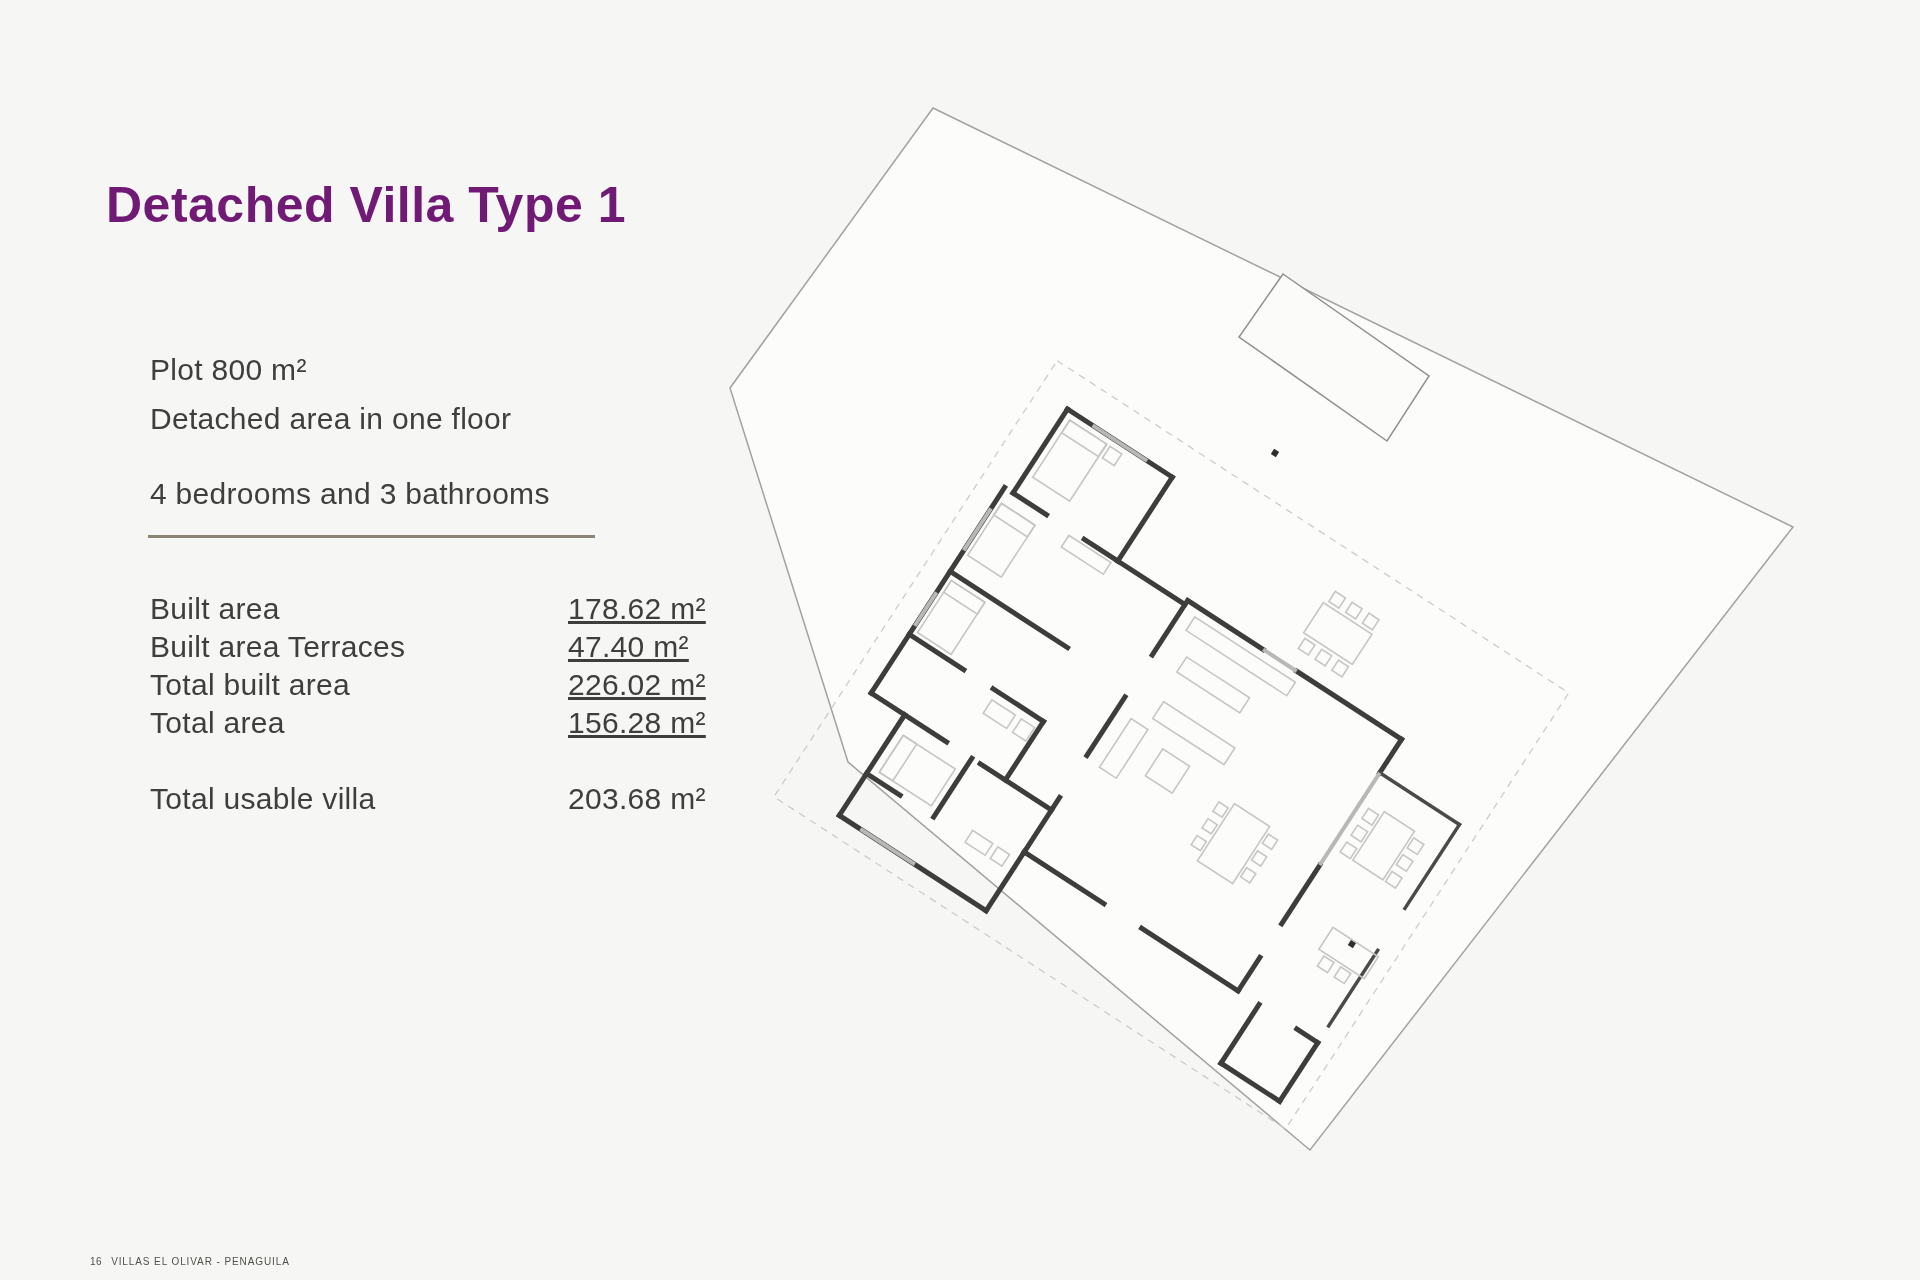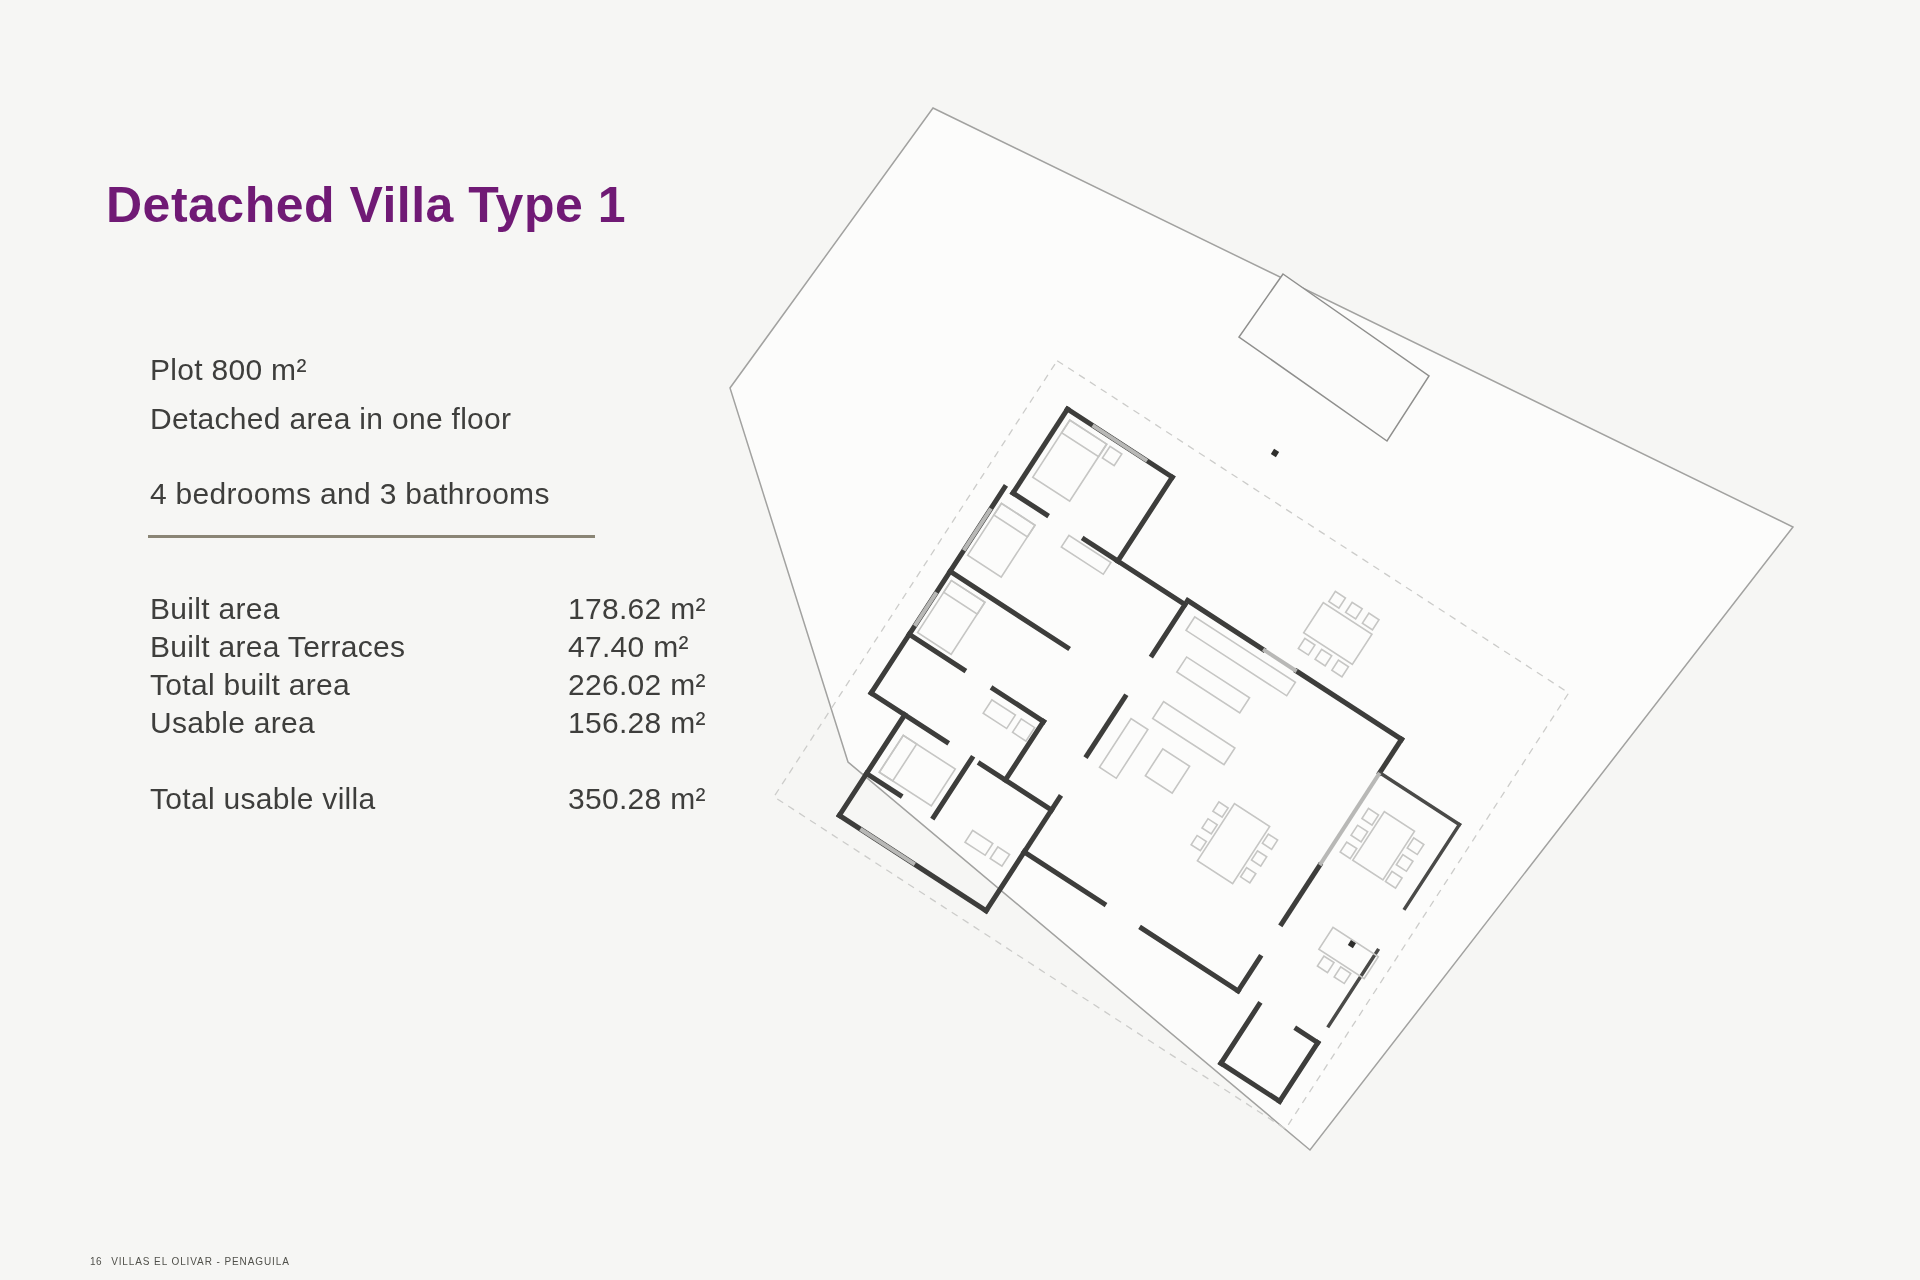--- a/index.html
+++ b/index.html
@@ -24,21 +24,21 @@
   .desc-2{top:404px;}
   .desc-3{top:479px;text-align:right;}
   .divider{
     position:absolute;left:148px;top:535px;
     width:447px;height:3px;background:#8a8575;
   }
   .specs{
     position:absolute;left:150px;top:590px;
     font-size:30px;line-height:38px;letter-spacing:.3px;
   }
-  .spec-row{white-space:nowrap;}
+  .spec-row{white-space:nowrap;text-decoration:underline;}
   .spec-label{display:inline-block;width:418px;}
   .spec-total{
     position:absolute;left:150px;top:780px;
     font-size:30px;line-height:38px;letter-spacing:.3px;white-space:nowrap;
   }
   .footer{
     position:absolute;left:90px;top:1256px;
     display:flex;align-items:flex-end;gap:9px;
     color:#50504a;
   }
@@ -68,26 +68,26 @@
   <div class="spec-row">
     <span class="spec-label">Built area</span><span class="spec-value">178.62 m²</span>
   </div>
   <div class="spec-row">
     <span class="spec-label">Built area Terraces</span><span class="spec-value">47.40 m²</span>
   </div>
   <div class="spec-row">
     <span class="spec-label">Total built area</span><span class="spec-value">226.02 m²</span>
   </div>
   <div class="spec-row">
-    <span class="spec-label">Usable area</span><span class="spec-value">156.28 m²</span>
+    <span class="spec-label">Total area</span><span class="spec-value">156.28 m²</span>
   </div>
 </div>
 
 <div class="spec-total">
-  <span class="spec-label">Total usable villa</span><span class="spec-value">350.28 m²</span>
+  <span class="spec-label">Total usable villa</span><span class="spec-value">203.68 m²</span>
 </div>
 
 <div class="footer">
   <span class="page-num">16</span>
   <span class="project">VILLAS EL OLIVAR - PENAGUILA</span>
 </div>
 
 <svg class="plan" width="1920" height="1280" viewBox="0 0 1920 1280">
 
   <polygon class="plotline" points="933,108 1793,527 1310,1150 848,762 730,388"></polygon>

